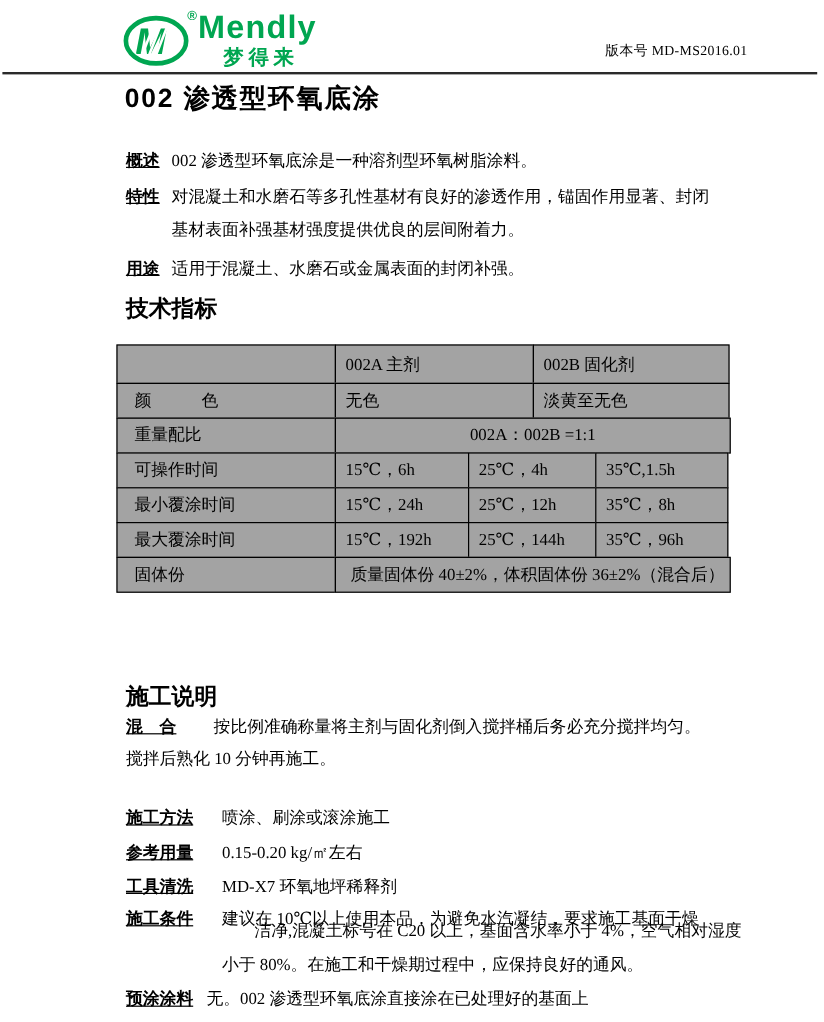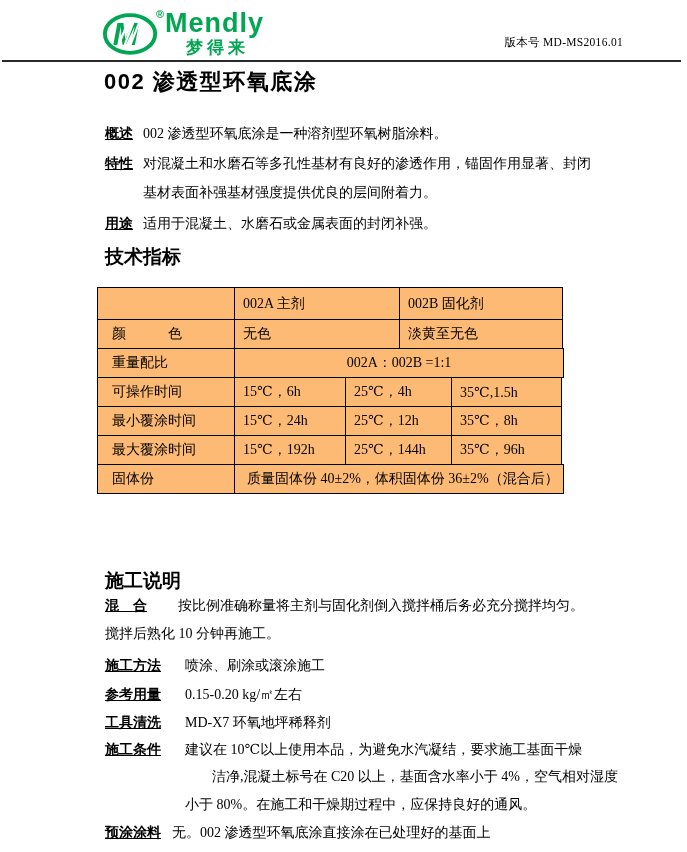--- a/index.html
+++ b/index.html
@@ -55,21 +55,21 @@
     white-space: nowrap;
   }
   .lbl {
     display: inline-block;
     font-family: "Liberation Sans", sans-serif;
     font-weight: bold;
     text-decoration: underline;
   }
   .lbl-w38 { width: 38px; }
   .lbl-w73 { width: 73px; }
-  .lbl-w80 { width: 80px; }
+  .lbl-w80 { width: 80px; margin-top: 16px; }
   .lbl-w67 { width: 67px; }
   .heading {
     position: absolute; left: 105px;
     font-family: "Liberation Sans", sans-serif;
     font-weight: bold; font-size: 19px; white-space: nowrap;
   }
 
   .l-overview  { left: 105px; top: 125px; }
   .l-features  { left: 105px; top: 155px; }
   .l-features2 { left: 143px; top: 185px; }
@@ -79,25 +79,25 @@
   
   .dtable { position: absolute; left: 97px; top: 287px; }
   .trow { display: flex; }
   .trow + .trow { margin-top: -1px; }
   .tcell {
     border: 1px solid #000;
     height: 30px;
     display: flex; align-items: center;
     padding-left: 8px;
     font-size: 14px; white-space: nowrap;
-    background: #fdba74;
+    background: #a3a3a3;
   }
   .tcell + .tcell { margin-left: -1px; }
   .h0 .tcell { height: 33px; }
-  .c-label  { width: 138px; padding-left: 14px; }
+  .c-label  { width: 183px; padding-left: 14px; }
   .c-a      { width: 166px; }
   .c-b      { width: 164px; }
   .c-t1     { width: 112px; }
   .c-t2     { width: 107px; }
   .c-t3     { width: 111px; }
   .c-merged { width: 330px; }
   .c-center { justify-content: center; padding-left: 0; }
   .c-solids { padding-left: 12px; }
 
   

